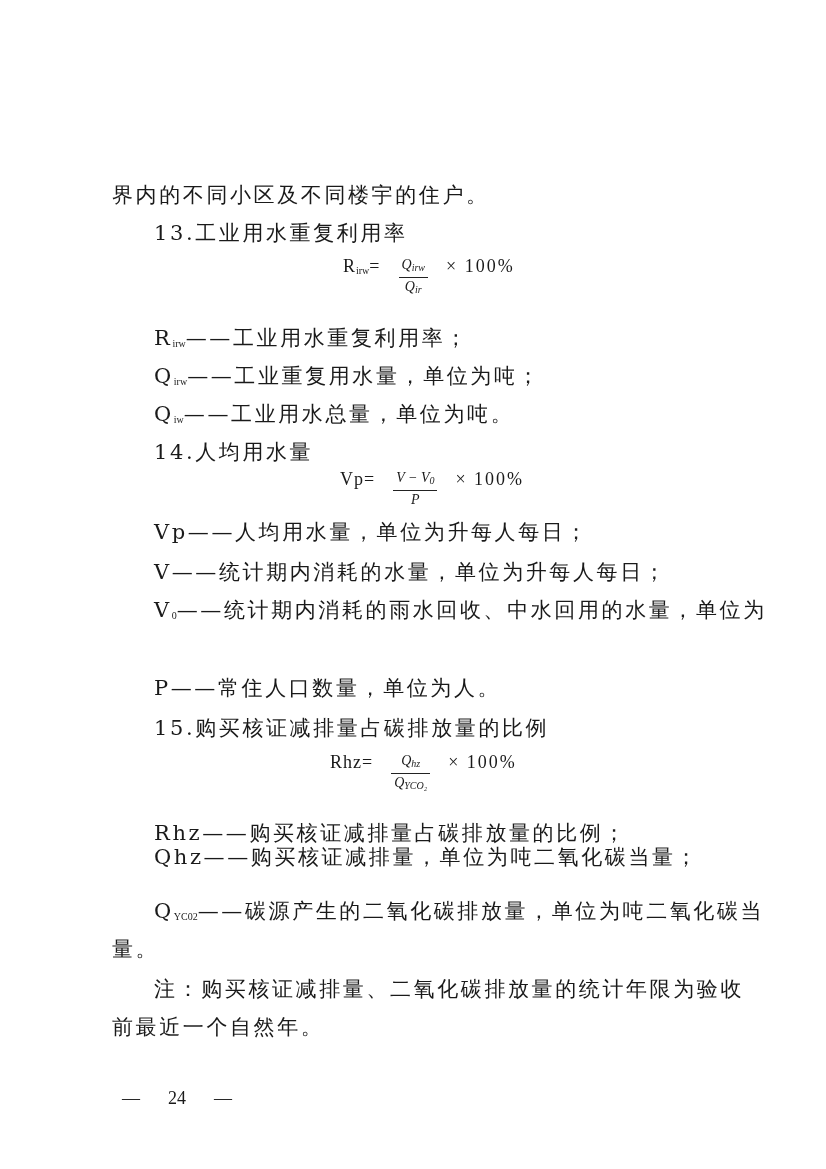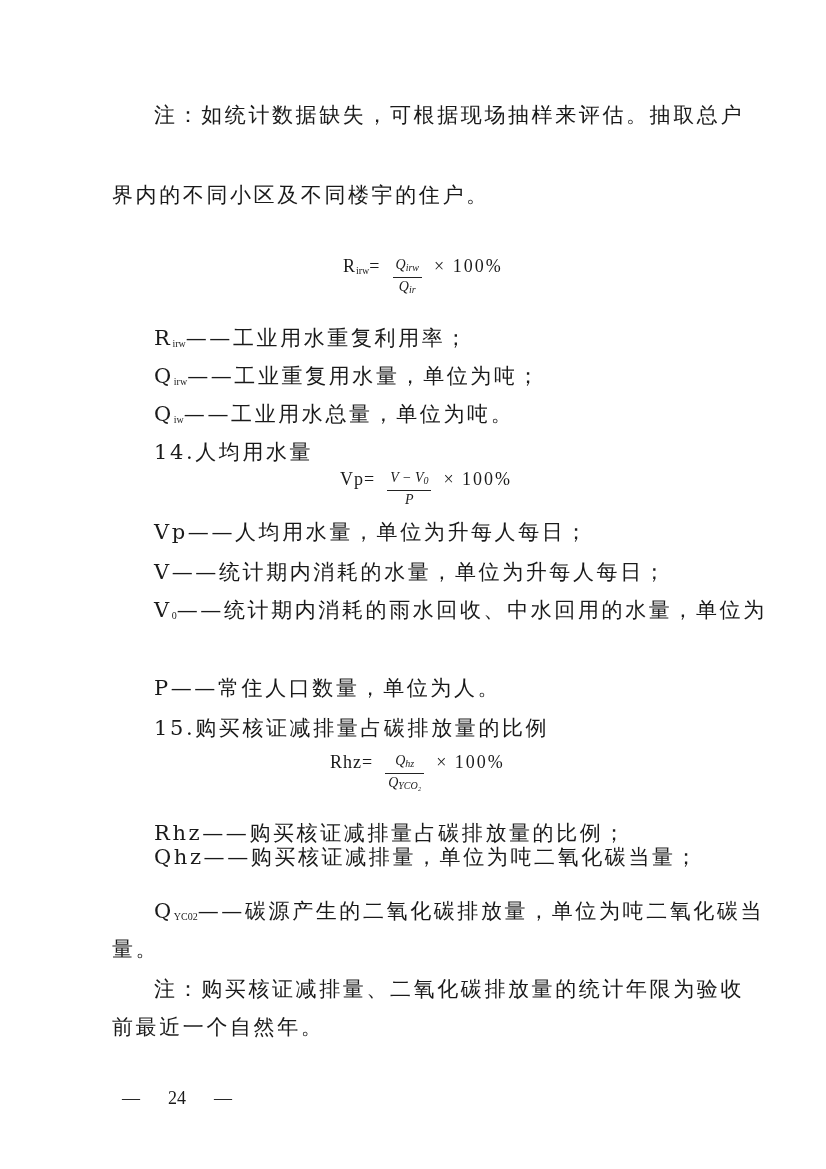--- a/index.html
+++ b/index.html
@@ -13,38 +13,38 @@
       position: absolute; left: 112px; width: 610px;
       font-size: 21px; line-height: 30px; letter-spacing: 2.6px; white-space: nowrap;
     }
     .indent { left: 154px; }
     sub.s { font-size: 10px; vertical-align: -2px; letter-spacing: 0; font-family: "Liberation Serif", serif; }
     .formula {
       position: absolute; display: flex; align-items: flex-start;
       font-family: "Liberation Serif", serif; font-size: 18px;
     }
     .formula .lhs { font-size: 18px; letter-spacing: 1px; }
-    .frac { display: inline-flex; flex-direction: column; align-items: center; margin: 0 12px; }
+    .frac { display: inline-flex; flex-direction: column; align-items: center; margin: 0 18px; }
     .frac .num, .frac .den { font-style: italic; font-size: 14px; line-height: 18px; padding: 0 3px; }
     .frac .bar { width: 100%; border-top: 1px solid #222; }
     .formula .mult { letter-spacing: 2px; }
     .pageno {
       position: absolute; left: 108px; top: 1088px; font-family: "Liberation Serif", serif;
       font-size: 18px; letter-spacing: 0;
     }
     .pageno span { margin: 0 14px; }
   </style>
 </head>
 <body>
 
 <div class="page">
 
-  <div class="line indent" style="top:100px">注：如统计数据缺失，可根据现场抽样来评估。抽取总户</div>
   <div class="line" style="top:180px">界内的不同小区及不同楼宇的住户。</div>
 
+  <div class="line indent" style="top:218px">13.工业用水重复利用率</div>
   <div class="formula" style="left:343px; top:256px;">
     <span class="lhs"><span>R</span><sub class="s">irw</sub><span>=</span></span>
     <span class="frac">
       <span class="num"><span>Q</span><sub class="s">irw</sub></span>
       <span class="bar"></span>
       <span class="den"><span>Q</span><sub class="s">ir</sub></span>
     </span>
     <span class="mult">× 100%</span>
   </div>
 

